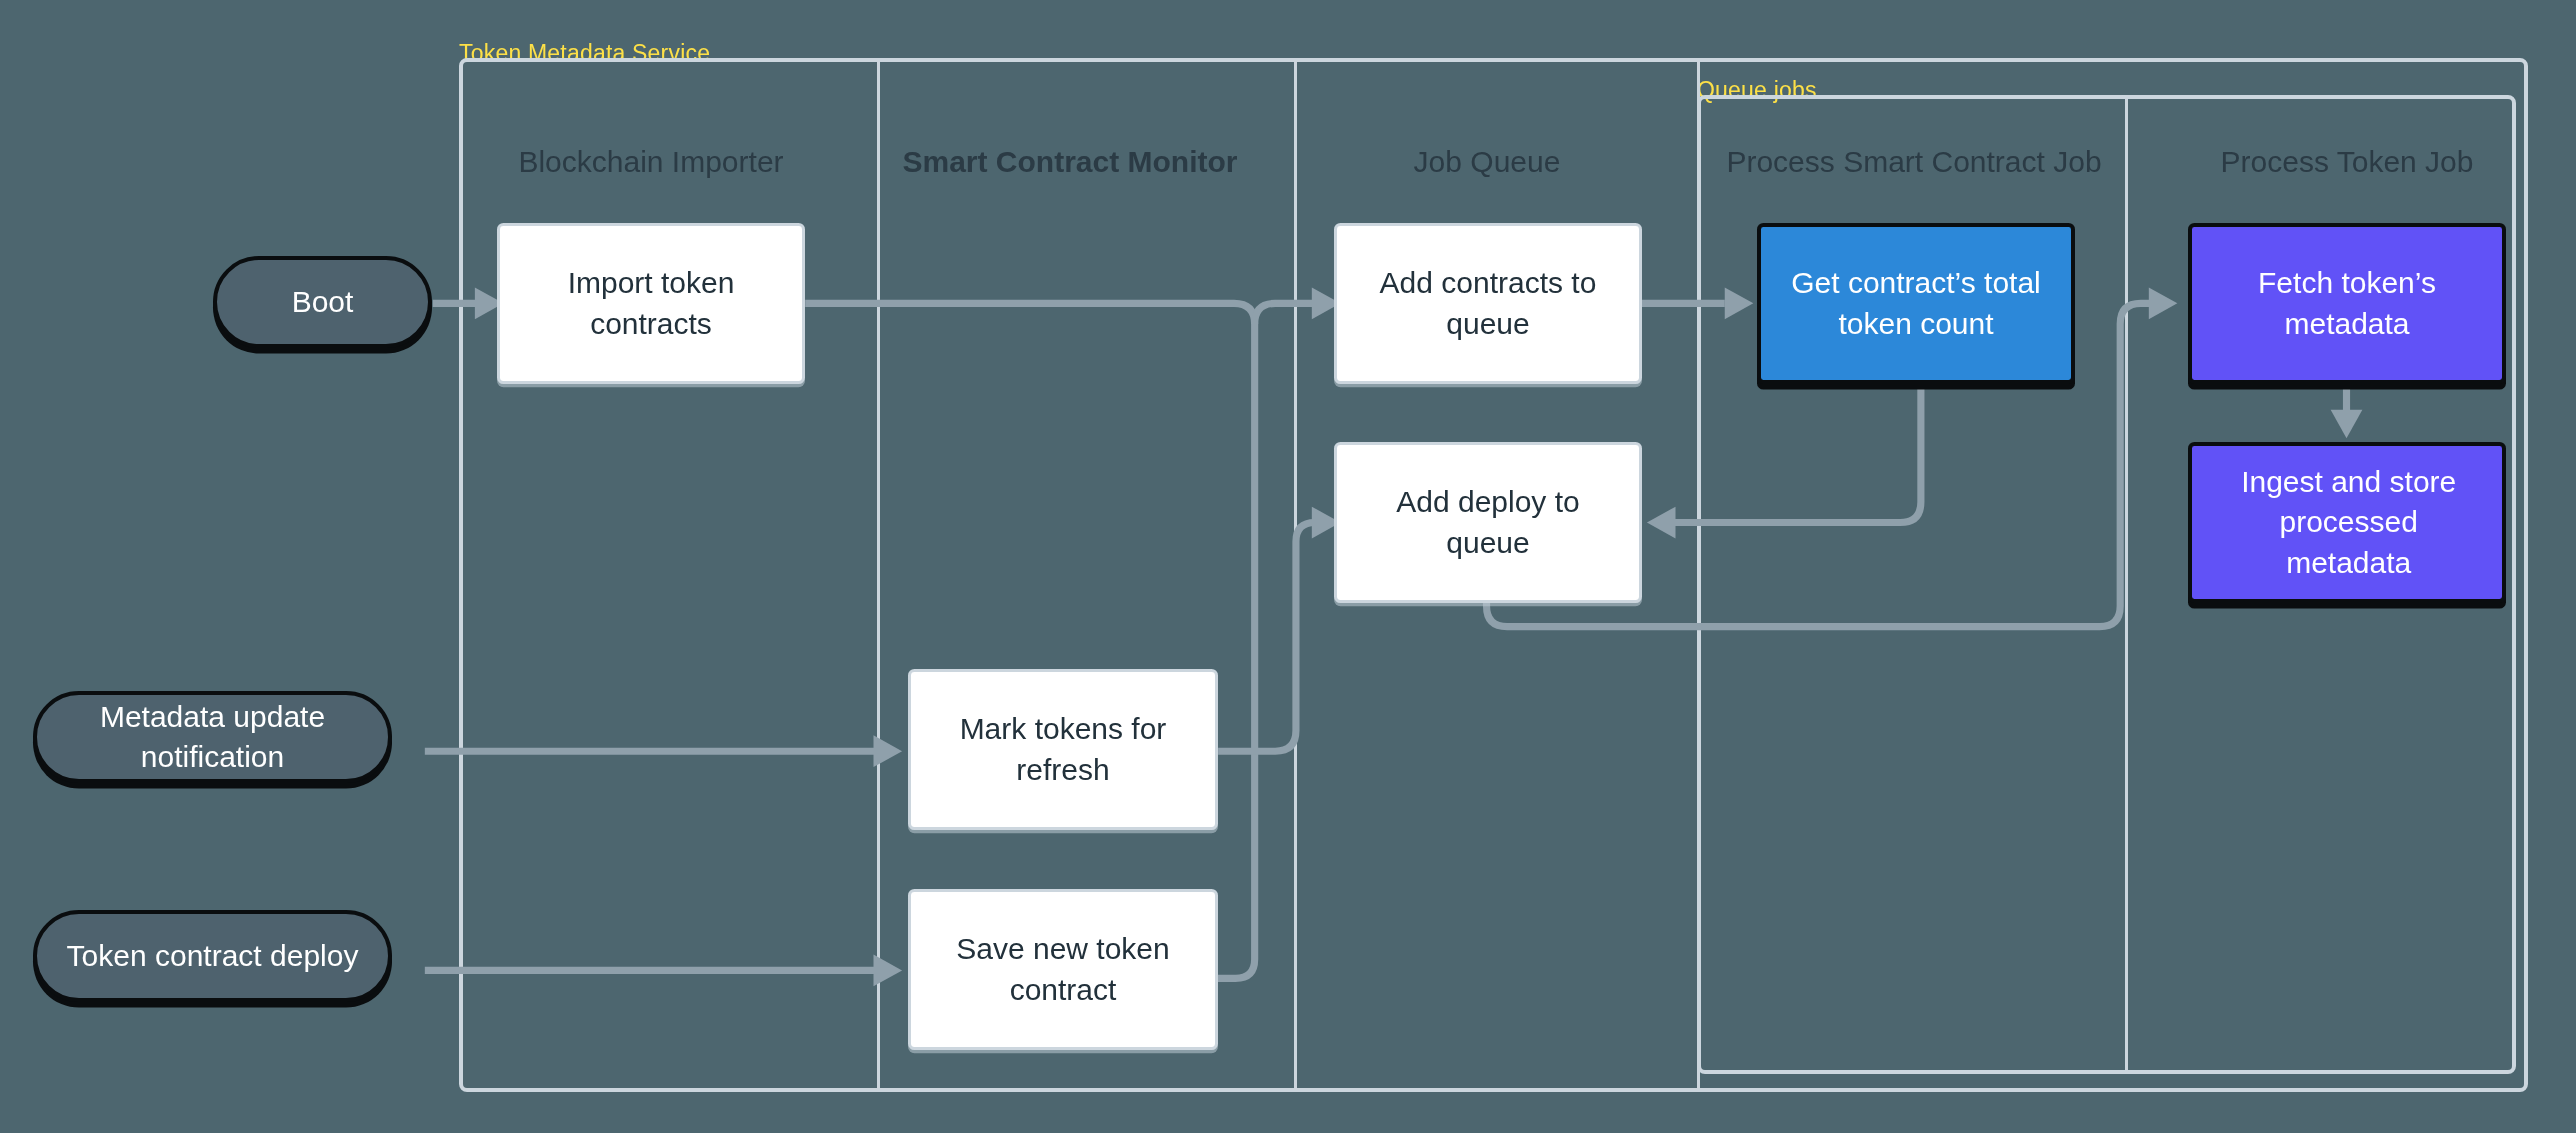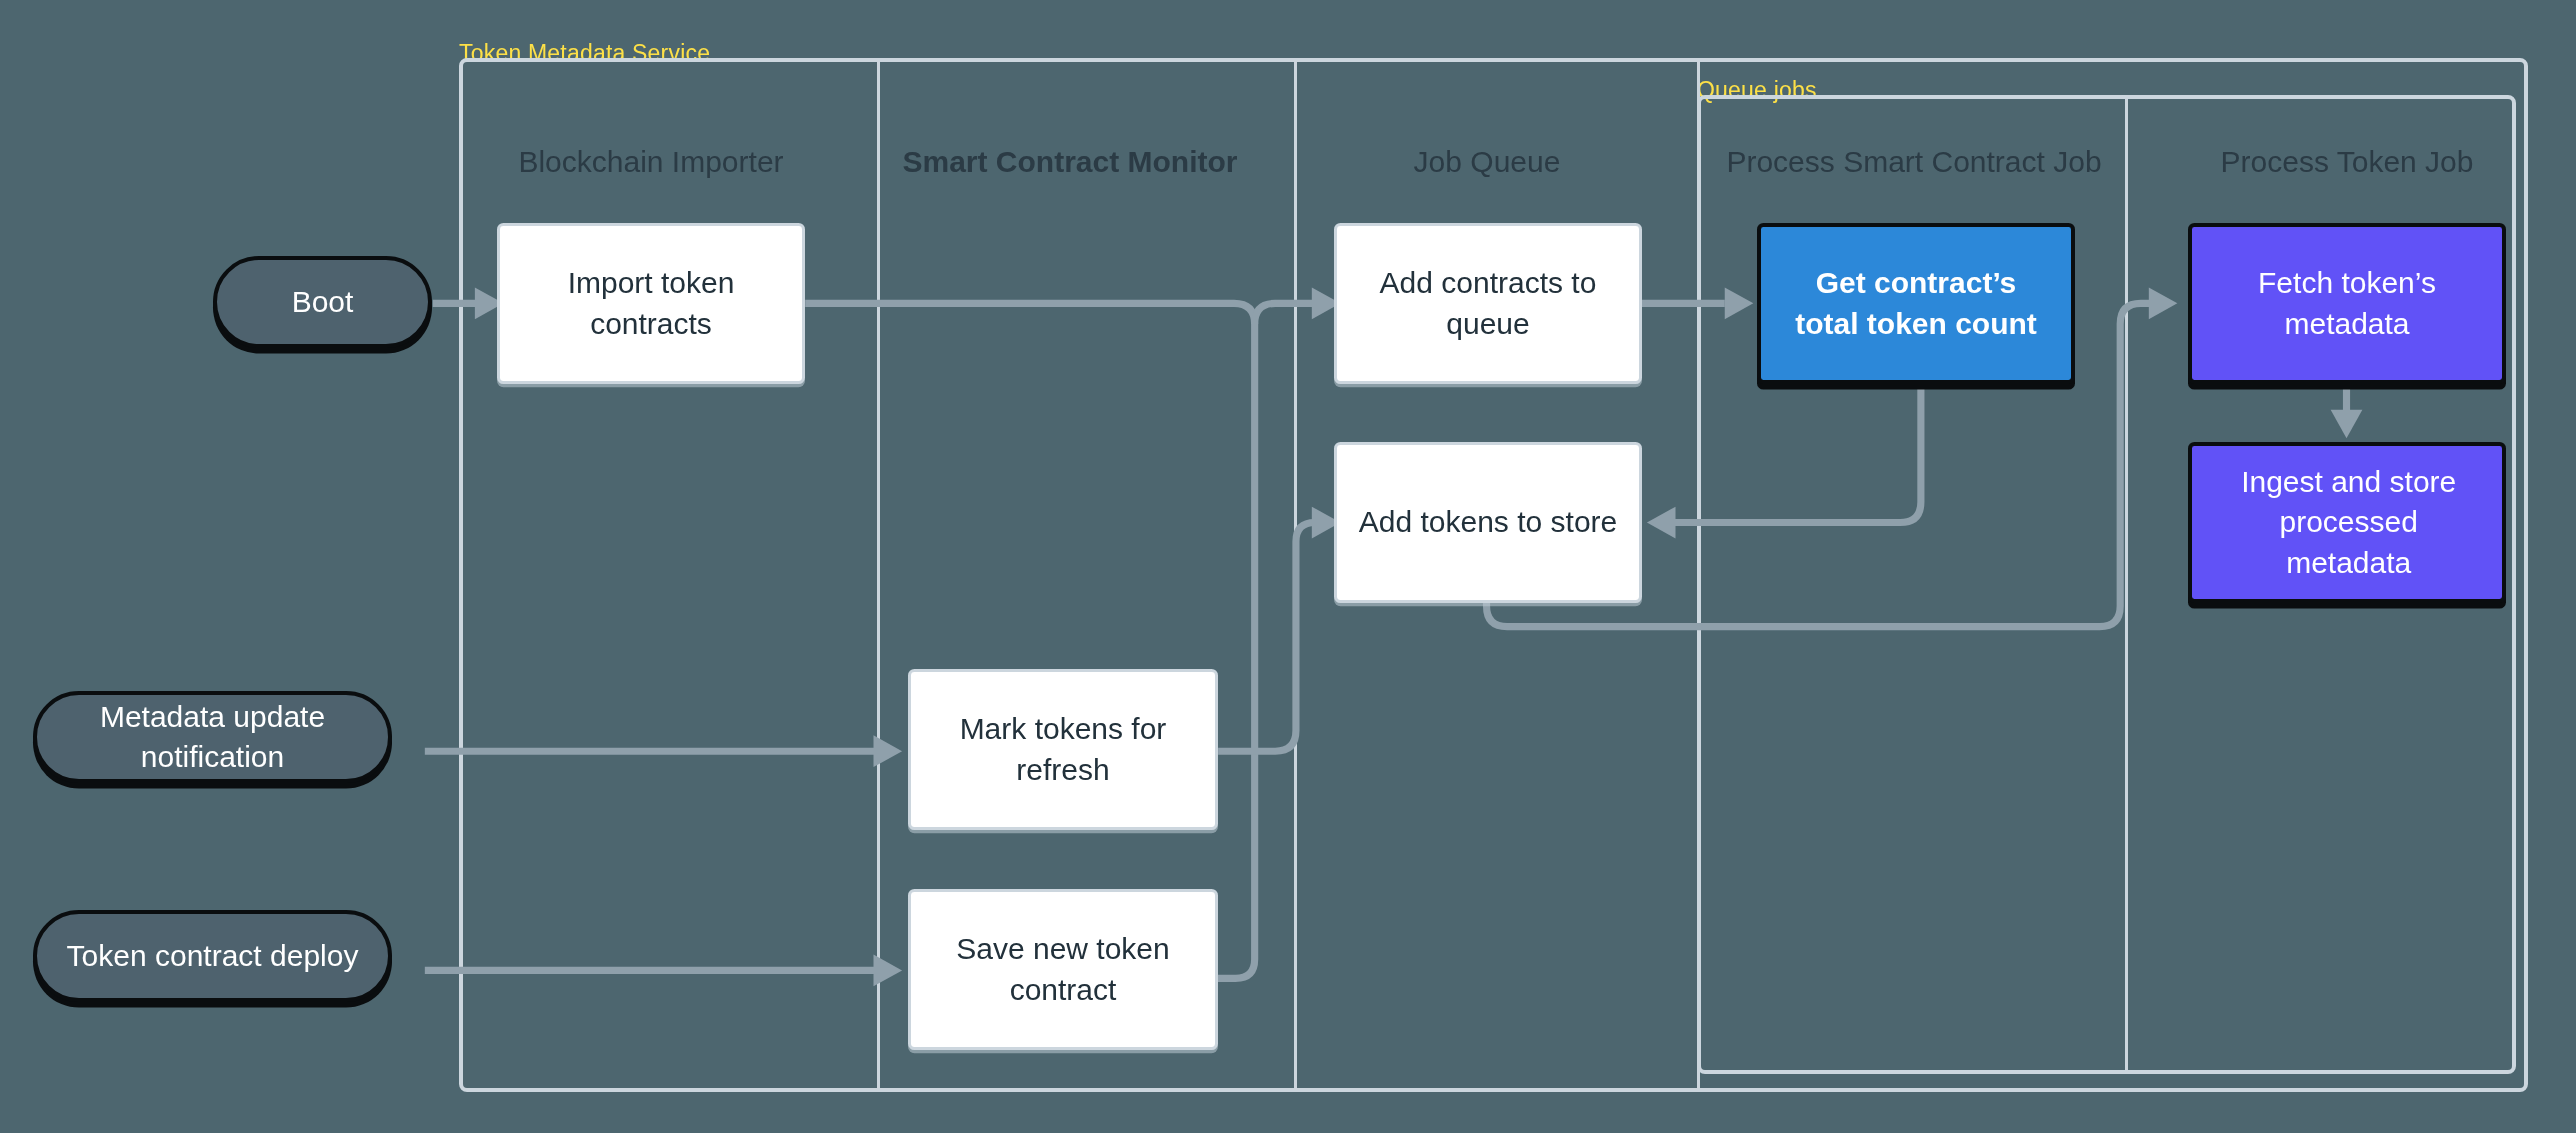--- a/index.html
+++ b/index.html
@@ -151,34 +151,34 @@
   </div>
 
   <div class="node node-white" style="left:497px;top:223px;width:308px;height:161px;">
     <span class="label">Import token contracts</span>
   </div>
 
   <div class="node node-white" style="left:1334px;top:223px;width:308px;height:161px;">
     <span class="label">Add contracts to queue</span>
   </div>
 
-  <div class="node node-blue" style="left:1757px;top:223px;width:318px;height:161px;font-weight:bold;">
+  <div class="node node-blue" style="left:1757px;top:223px;width:318px;height:161px;">
     <span class="label">Get contract’s total token count</span>
   </div>
 
   <div class="node node-purple" style="left:2188px;top:223px;width:318px;height:161px;">
     <span class="label">Fetch token’s metadata</span>
   </div>
 
   <div class="node node-purple" style="left:2188px;top:442px;width:318px;height:161px;padding-left:24px;">
     <span class="label">Ingest and store processed metadata</span>
   </div>
 
   <div class="node node-white" style="left:1334px;top:442px;width:308px;height:161px;">
-    <span class="label">Add tokens to store</span>
+    <span class="label">Add deploy to queue</span>
   </div>
 
   <div class="node node-pill" style="left:33px;top:691px;width:359px;height:92px;justify-content:flex-end;">
     <span class="label">Metadata update notification</span>
   </div>
 
   <div class="node node-white" style="left:908px;top:669px;width:310px;height:161px;">
     <span class="label">Mark tokens for refresh</span>
   </div>
 

